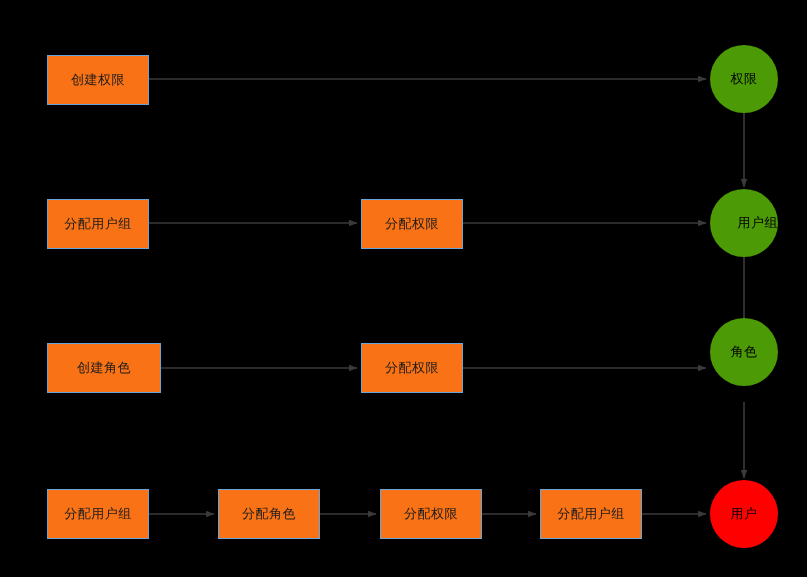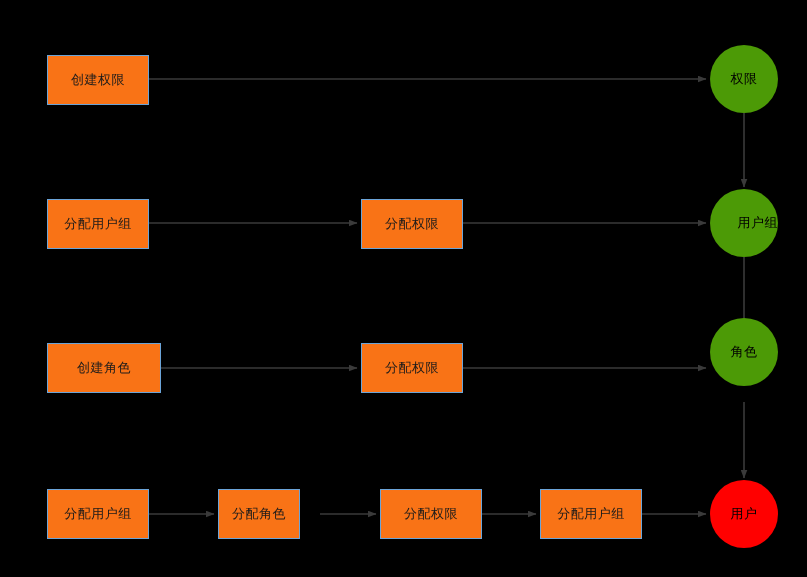--- a/index.html
+++ b/index.html
@@ -120,21 +120,21 @@
       </div>
       <div class="node node-process" style="left: 361px; top: 343px; width: 102px; height: 50px;">
         <span class="node-label">分配权限</span>
       </div>
       <div class="node node-entity entity-green" style="left: 710px; top: 318px; width: 68px; height: 68px;">
         <span class="node-label">角色</span>
       </div>
       <div class="node node-process" style="left: 47px; top: 489px; width: 102px; height: 50px;">
         <span class="node-label">分配用户组</span>
       </div>
-      <div class="node node-process" style="left: 218px; top: 489px; width: 82px; height: 50px;">
+      <div class="node node-process" style="left: 218px; top: 489px; width: 102px; height: 50px;">
         <span class="node-label">分配角色</span>
       </div>
       <div class="node node-process" style="left: 380px; top: 489px; width: 102px; height: 50px;">
         <span class="node-label">分配权限</span>
       </div>
       <div class="node node-process" style="left: 540px; top: 489px; width: 102px; height: 50px;">
         <span class="node-label">分配用户组</span>
       </div>
       <div class="node node-entity entity-red" style="left: 710px; top: 480px; width: 68px; height: 68px;">
         <span class="node-label">用户</span>

